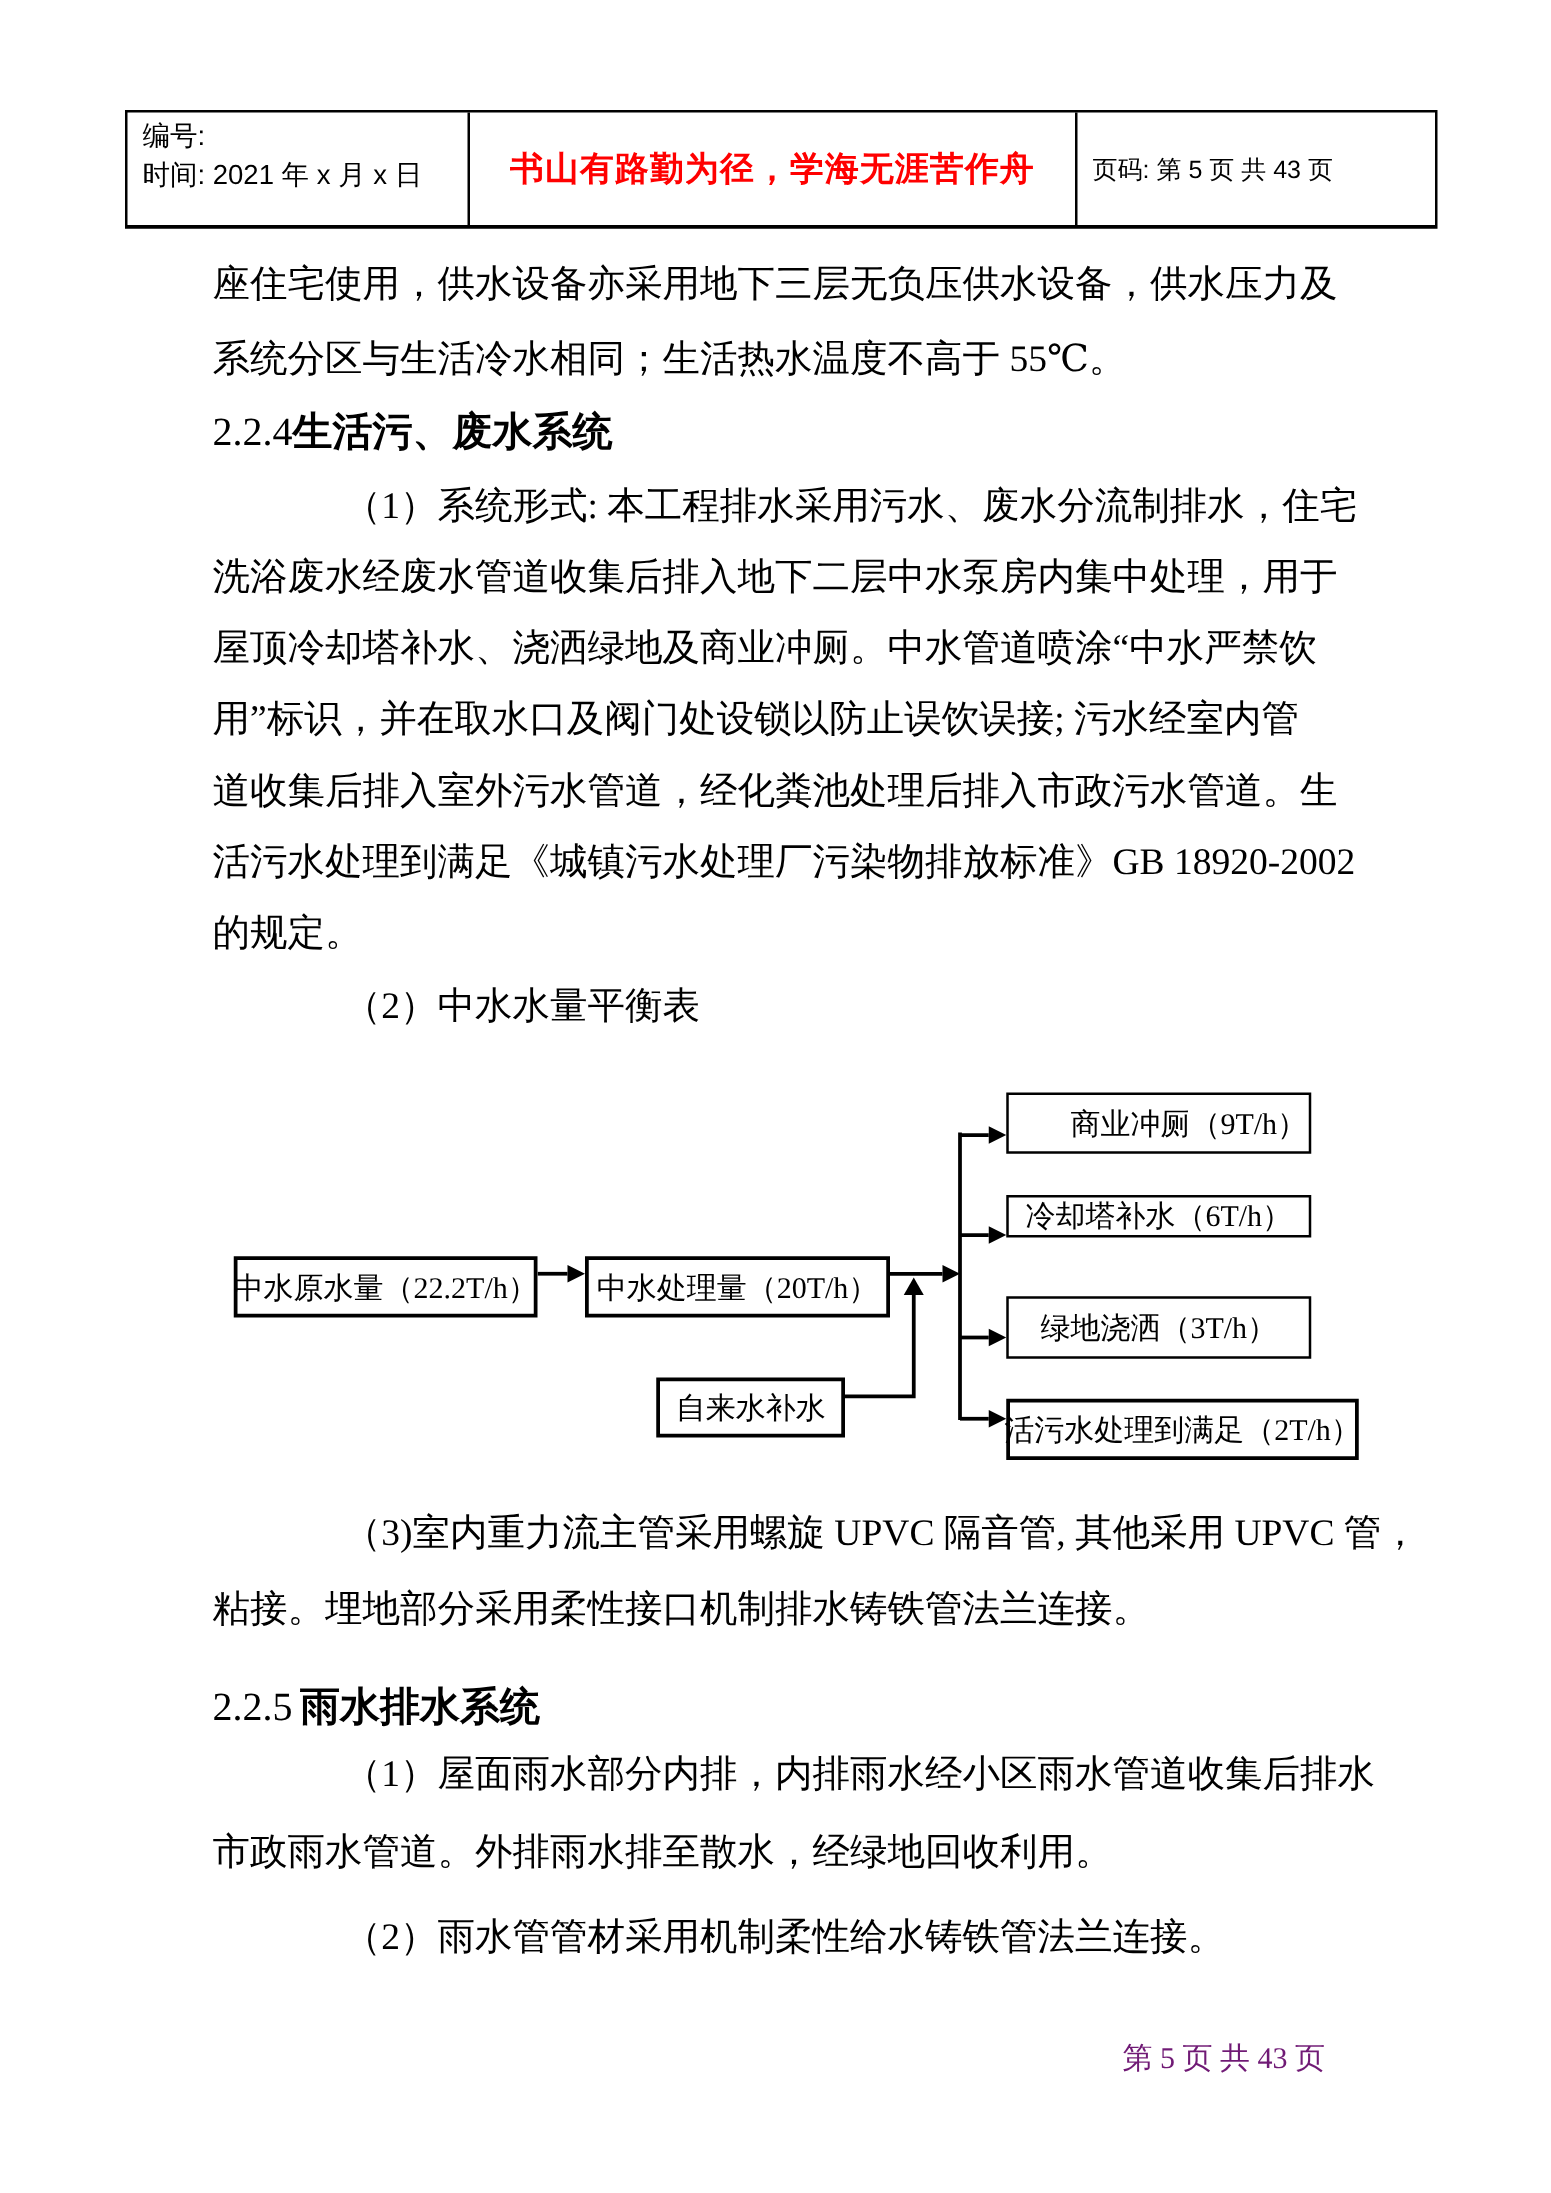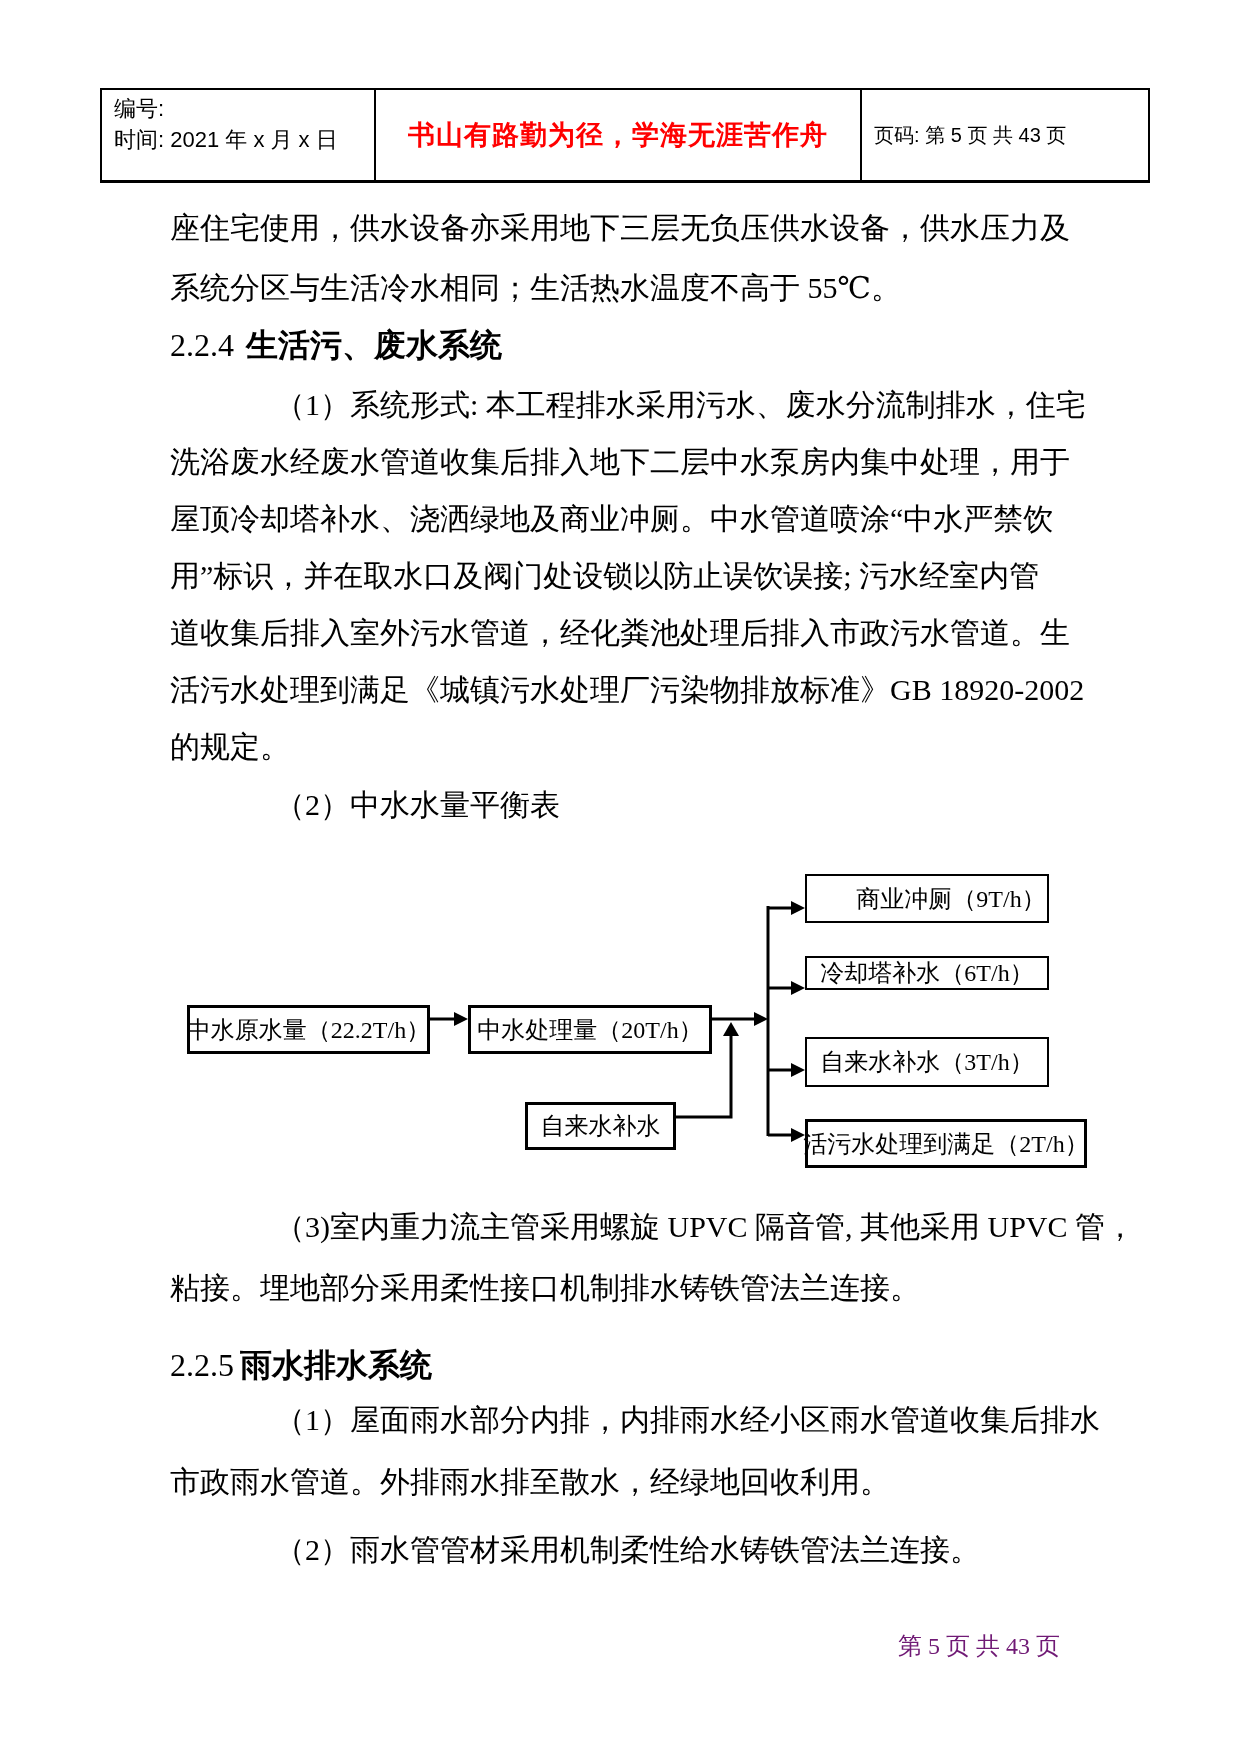--- a/index.html
+++ b/index.html
@@ -30,21 +30,21 @@
   .line{
     position:absolute;left:170px;white-space:nowrap;
     font-size:30px;line-height:42px;
   }
   .line.ind{left:275px;}
   .heading{
     position:absolute;left:170px;white-space:nowrap;font-size:32px;line-height:44px;
   }
   .heading .h-num{font-weight:400;}
   .heading .h-title{font-weight:700;}
-  .h1 .h-num{margin-right:12px;}
+  .h1 .h-num{margin-right:0;}
   .h2 .h-num{margin-right:6px;}
   
   .dsvg{position:absolute;left:0;top:840px;}
   .dbox{
     position:absolute;box-sizing:border-box;border:3px solid #000;background:#fff;
     display:flex;align-items:center;justify-content:center;
     font-size:24px;white-space:nowrap;
   }
   .dbox.thin{border-width:2px;}
   .b-raw{left:187px;top:1005px;width:243px;height:49px;}
@@ -118,21 +118,21 @@
       <polyline points="676,277 731,277 731,196" fill="none"></polyline>
       <polygon points="723,196 731,182 739,196" stroke="none"></polygon>
     </g>
   </svg>
 
   <div class="dbox b-raw">中水原水量（22.2T/h）</div>
   <div class="dbox b-treat">中水处理量（20T/h）</div>
   <div class="dbox b-tap">自来水补水</div>
   <div class="dbox thin b-out1">商业冲厕（9T/h）</div>
   <div class="dbox thin b-out2">冷却塔补水（6T/h）</div>
-  <div class="dbox thin b-out3">自来水补水（3T/h）</div>
+  <div class="dbox thin b-out3">绿地浇洒（3T/h）</div>
   <div class="dbox b-out4">活污水处理到满足（2T/h）</div>
 
   <div class="line ind" style="top:1206px">（3)室内重力流主管采用螺旋 UPVC 隔音管, 其他采用 UPVC 管，</div>
   <div class="line" style="top:1267px">粘接。埋地部分采用柔性接口机制排水铸铁管法兰连接。</div>
 
   <div class="heading h2" style="top:1343px">
     <span class="h-num">2.2.5</span><span class="h-title">雨水排水系统</span>
   </div>
 
   <div class="line ind" style="top:1399px">（1）屋面雨水部分内排，内排雨水经小区雨水管道收集后排水</div>

